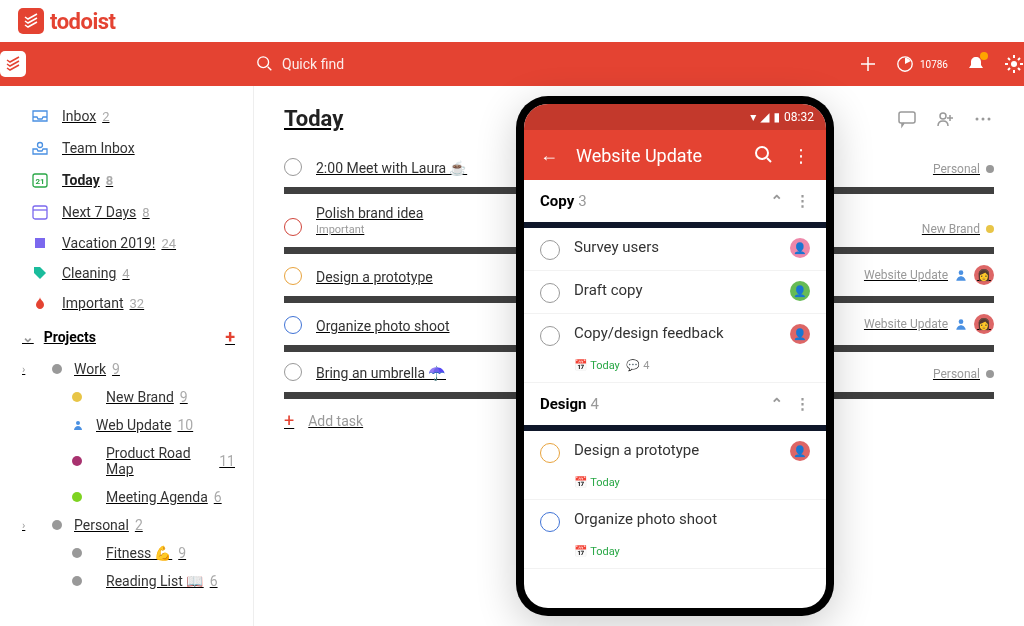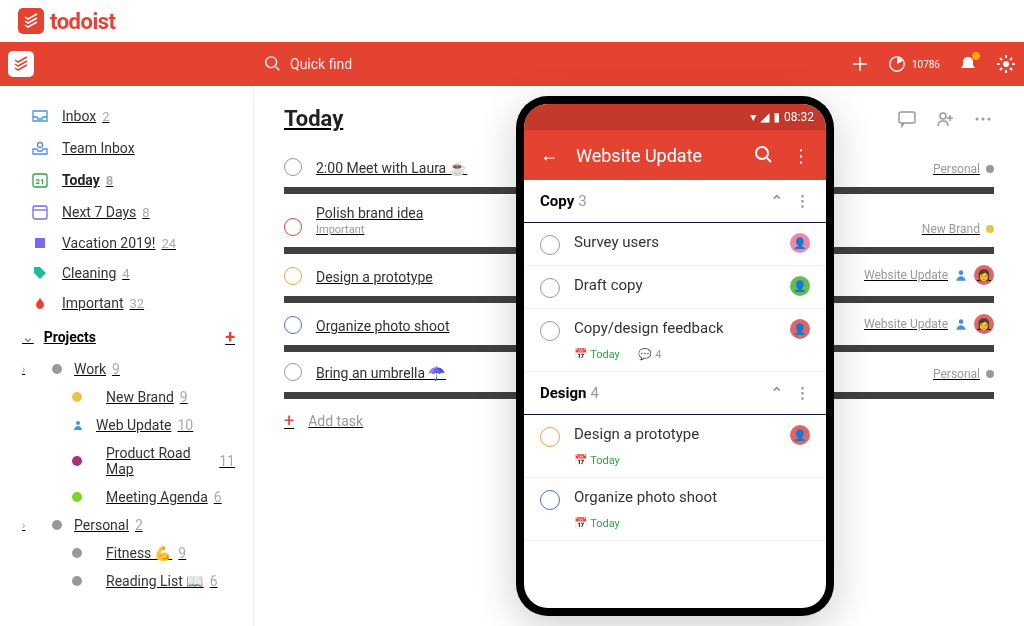--- a/index.html
+++ b/index.html
@@ -2,21 +2,21 @@
 <html><head>
 <meta charset="utf-8">
 <style>
 * { box-sizing: border-box; margin: 0; padding: 0; }
 body { font-family: -apple-system, BlinkMacSystemFont, "Segoe UI", Roboto, sans-serif; background: #fff; width: 1024px; height: 626px; overflow: hidden; }
 
 .logo-bar { display: flex; align-items: center; padding: 8px 18px; }
 .logo-box { width: 26px; height: 26px; background: #e44332; border-radius: 5px; display: flex; align-items: center; justify-content: center; margin-right: 6px; }
 .logo-text { color: #e44332; font-weight: 700; font-size: 22px; letter-spacing: -0.5px; }
 
-.topbar { background: #e44332; height: 44px; display: flex; align-items: center; padding: 0 8px; color: #fff; }
+.topbar { background: #e44332; height: 44px; display: flex; align-items: center; padding: 0 0; color: #fff; }
 .home-icon { width: 26px; height: 26px; background: #fff; border-radius: 5px; display: flex; align-items: center; justify-content: center; }
 .search-wrap { margin-left: 230px; display: flex; align-items: center; color: rgba(255,255,255,0.9); font-size: 14px; }
 .spacer { flex: 1; }
 .top-actions { display: flex; align-items: center; gap: 18px; }
 .karma { display: flex; align-items: center; gap: 6px; font-size: 10px; }
 
 .main { display: flex; height: calc(626px - 44px - 42px); text-decoration: underline; }
 .sidebar { width: 254px; border-right: 1px solid #eee; padding: 14px 8px 14px 8px; overflow-y: auto; }
 .side-row { display: flex; align-items: center; padding: 7px 10px 7px 22px; font-size: 14px; color: #333; cursor: pointer; border-radius: 4px; }
 .side-row.bold { font-weight: 700; color: #222; }
@@ -45,29 +45,29 @@
 .task .pdot { width: 8px; height: 8px; border-radius: 50%; background: #999; }
 .avatar-sm { width: 20px; height: 20px; border-radius: 50%; background: #d88; display: flex; align-items: center; justify-content: center; font-size: 11px; color: #fff; }
 .add-task { display: flex; align-items: center; padding: 11px 0; color: #999; font-size: 14px; }
 .add-task .plus { color: #e44332; margin-right: 14px; font-size: 18px; }
 
 .phone { position: absolute; left: 262px; top: 10px; width: 318px; height: 520px; background: #000; border-radius: 32px; padding: 8px; box-shadow: 0 10px 40px rgba(0,0,0,0.2); }
 .phone-screen { width: 100%; height: 100%; background: #fff; border-radius: 24px; overflow: hidden; display: flex; flex-direction: column; }
 .phone-status { background: #c3392c; color: #fff; height: 26px; display: flex; align-items: center; justify-content: flex-end; padding: 0 12px; font-size: 12px; gap: 4px; }
 .phone-header { background: #e44332; color: #fff; height: 50px; display: flex; align-items: center; padding: 0 16px; font-size: 18px; gap: 18px; }
 .phone-body { flex: 1; overflow: hidden; }
-.ph-section { display: flex; align-items: center; padding: 12px 16px; border-bottom: 1px solid #0f172a; font-weight: 700; font-size: 15px; }
+.ph-section { display: flex; align-items: center; padding: 12px 16px; border-bottom: 6px solid #0f172a; font-weight: 700; font-size: 15px; }
 .ph-section .sc { color: #999; font-weight: 400; margin-left: 4px; }
 .ph-section .sact { margin-left: auto; display: flex; gap: 12px; color: #999; }
 .ph-task { display: flex; align-items: flex-start; padding: 10px 16px; border-bottom: 1px solid #f2f2f2; }
 .ph-task .circ { width: 20px; height: 20px; border: 1.5px solid #999; border-radius: 50%; margin-right: 14px; flex-shrink: 0; margin-top: 2px; }
 .ph-task .circ.p2 { border-color: #e8a33d; }
 .ph-task .circ.p3 { border-color: #4073d6; }
 .ph-task .ptxt { font-size: 15px; color: #333; }
-.ph-task .pmeta { font-size: 11px; color: #28a745; margin-top: 11px; display: flex; gap: 19px; }
+.ph-task .pmeta { font-size: 11px; color: #28a745; margin-top: 17px; display: flex; gap: 7px; }
 .ph-task .pmeta .com { color: #999; }
 .ph-task .pav { margin-left: auto; }
 
 svg { display: block; }
 </style>
 </head>
 <body>
 
 <div class="logo-bar">
   <div class="logo-box">

